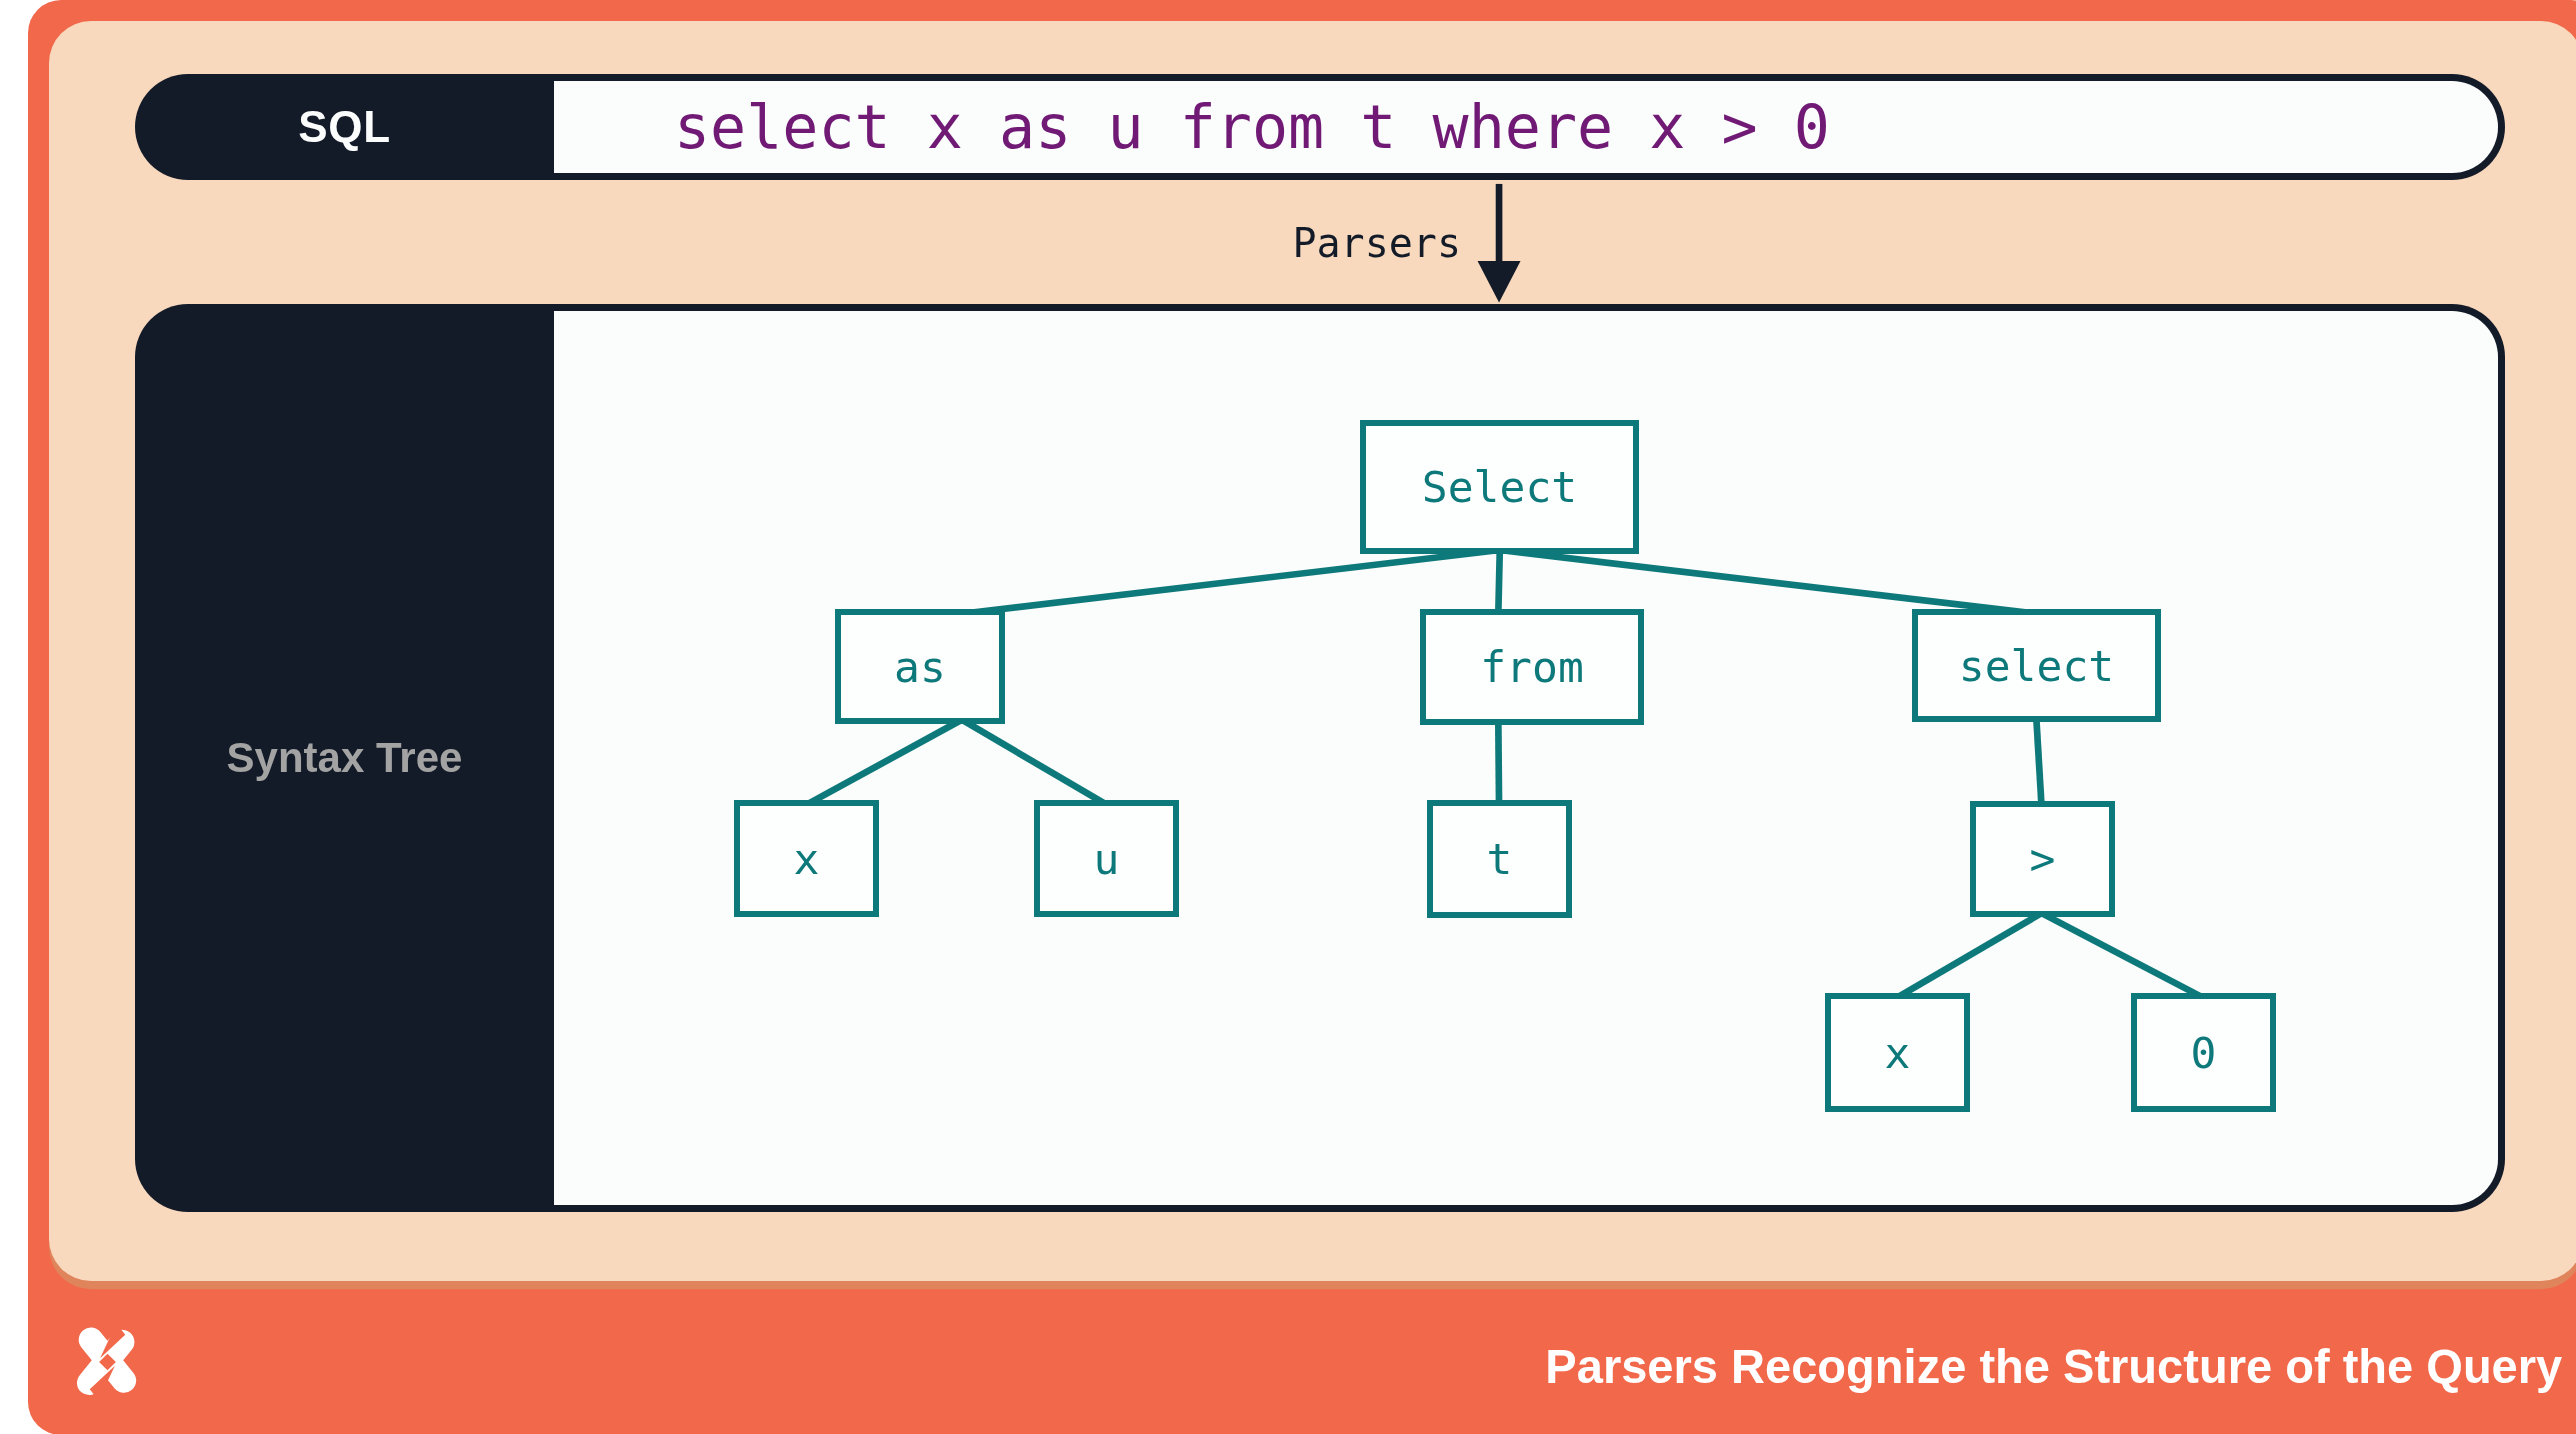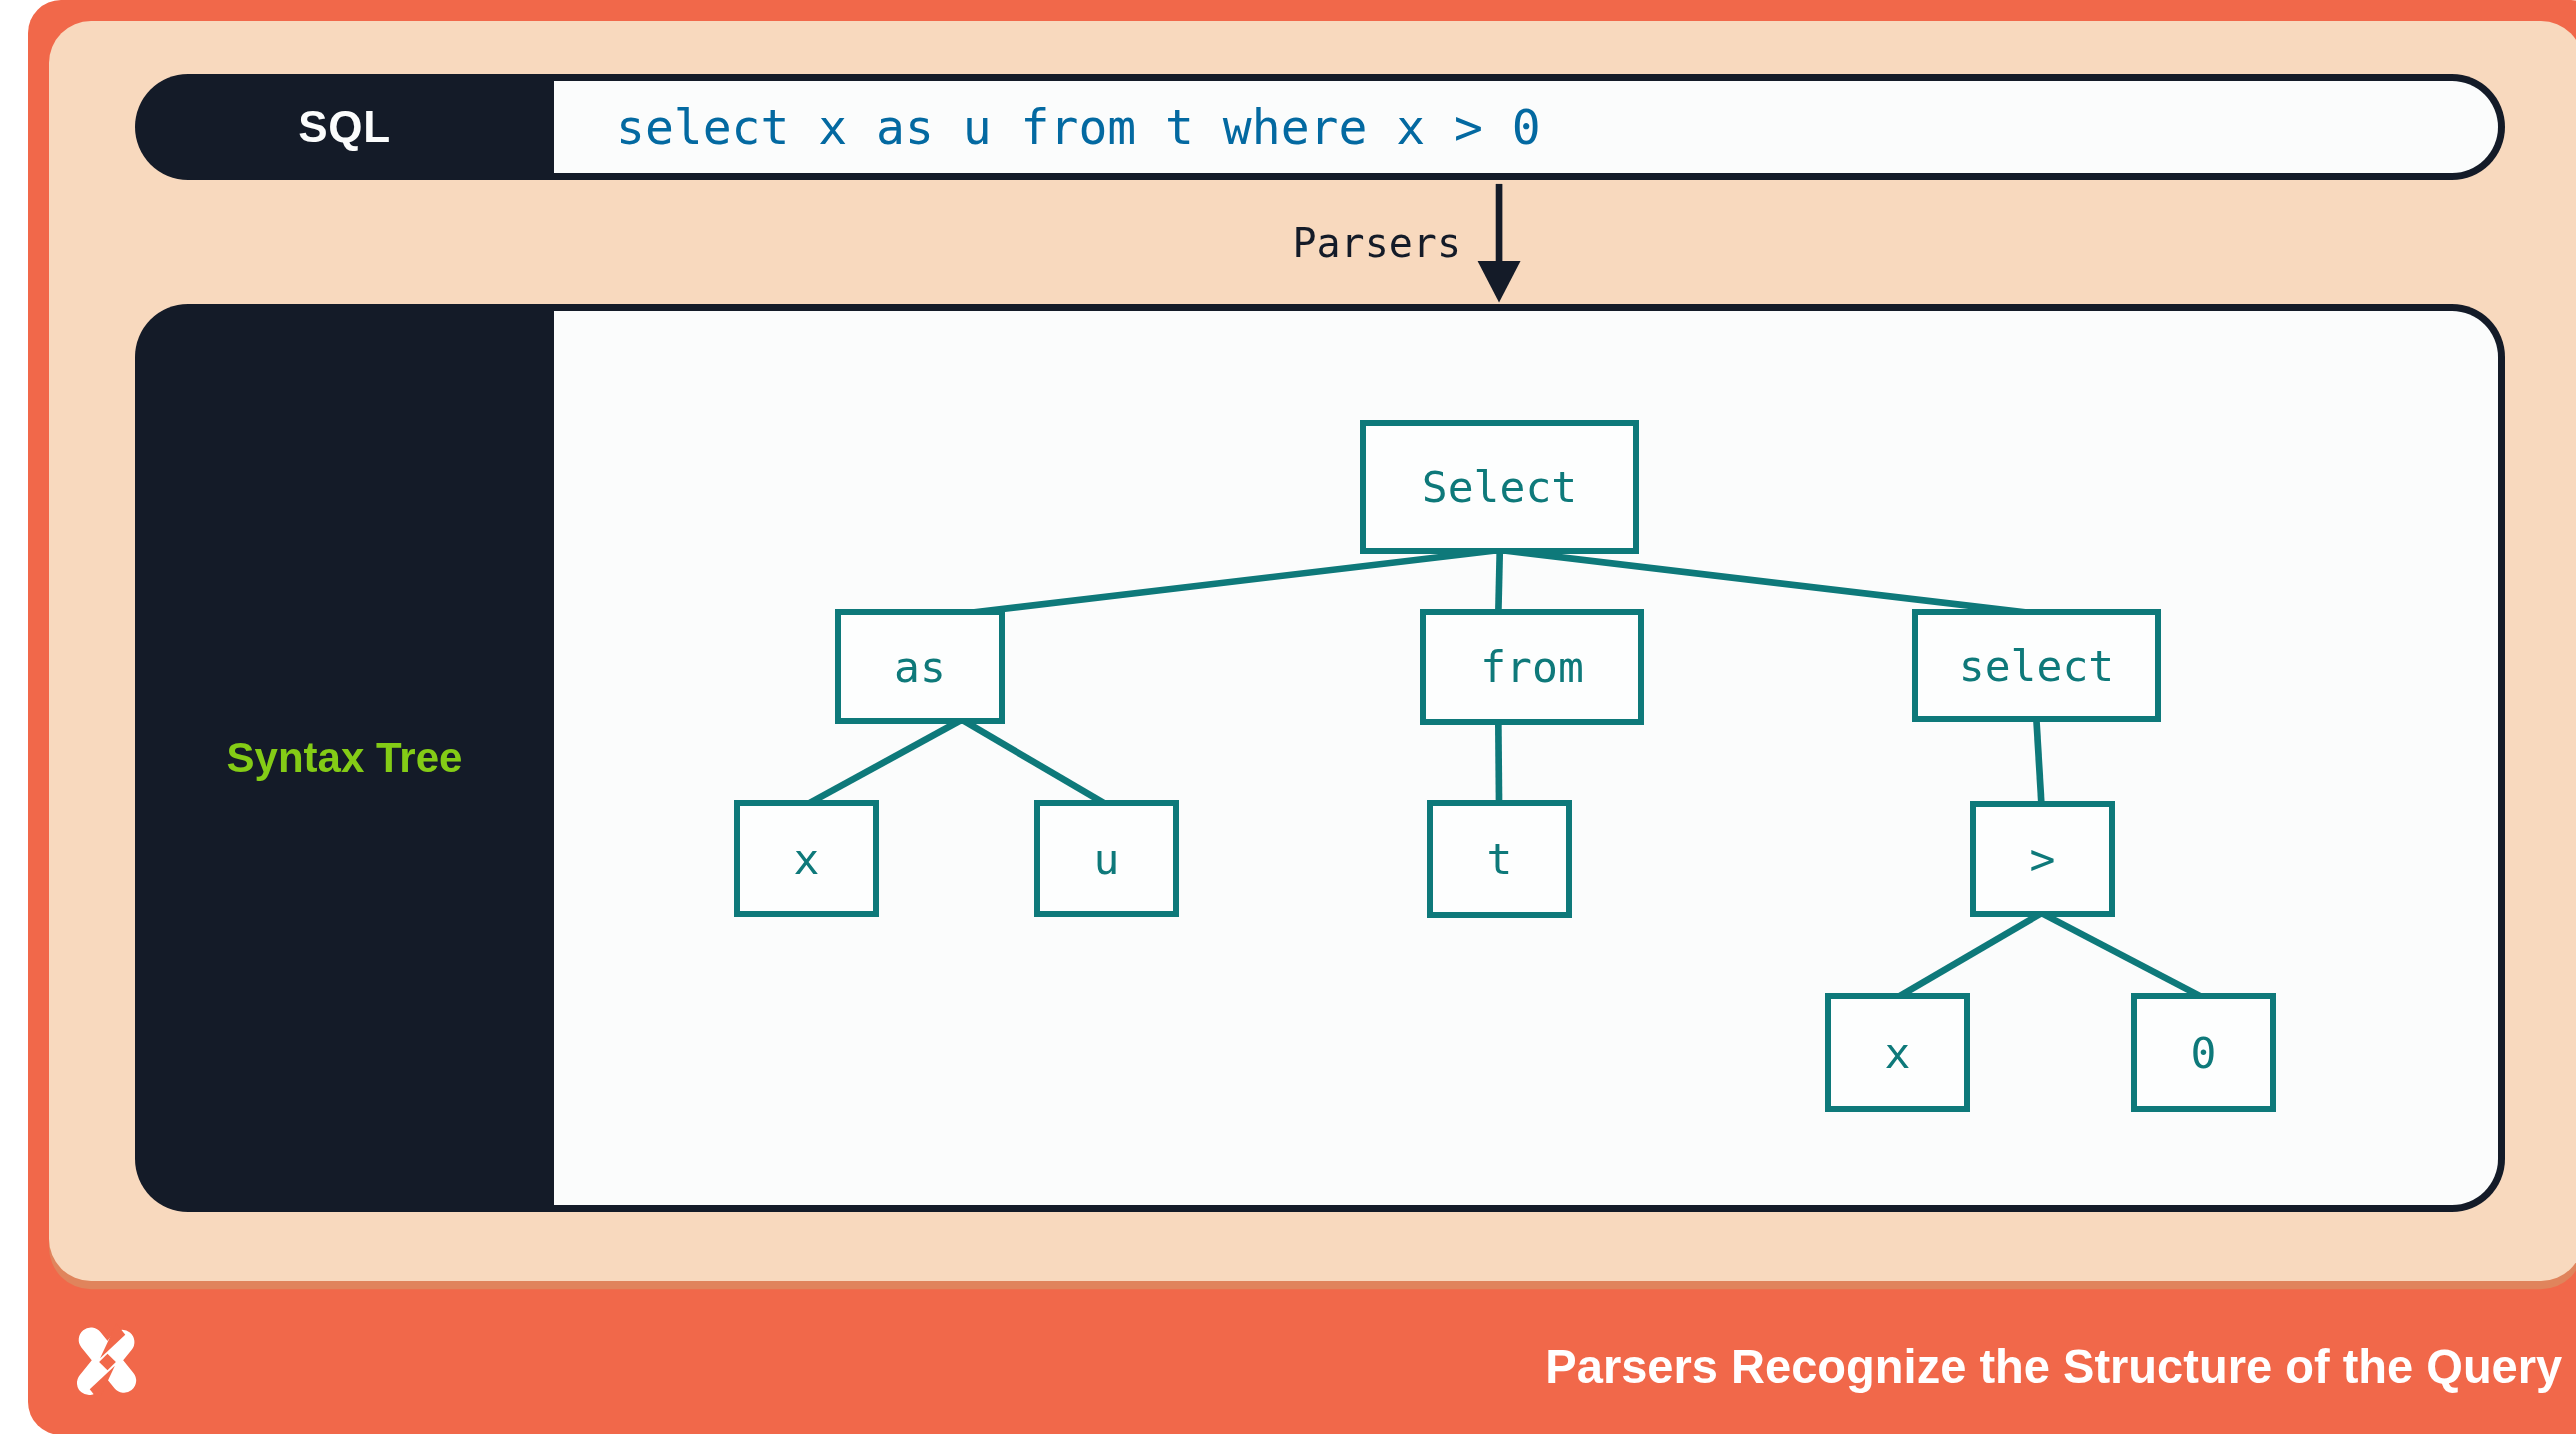--- a/index.html
+++ b/index.html
@@ -24,39 +24,39 @@
     position:absolute;left:0;top:0;width:419px;height:106px;
     display:flex;align-items:center;justify-content:center;
     color:#FBFCFC;font-weight:bold;font-size:44px;letter-spacing:0.7px;
   }
   .sql-query-area{
     position:absolute;left:419px;top:6.7px;right:6.7px;bottom:6.7px;
     background:#FBFCFC;border-radius:0 47px 47px 0;
     display:flex;align-items:center;
   }
   .sql-query{
-    padding-left:62px;
+    padding-left:120px;
     font-family:"DejaVu Sans Mono",monospace;
-    font-size:48px;color:#0369a1;white-space:pre;
+    font-size:60px;color:#701a75;white-space:pre;
   }
   
   .parser-label{
     position:absolute;top:222px;right:1143px;height:43px;line-height:43px;
     font-family:"DejaVu Sans Mono",monospace;font-size:40px;color:#141B28;
   }
   .parser-arrow{position:absolute;left:0;top:0;pointer-events:none;}
   
   .tree-panel{
     position:absolute;left:107px;top:304px;width:2370px;height:908px;
     background:#141B28;border-radius:53px;
   }
   .panel-sidebar-label{
     position:absolute;left:0;top:0;width:419px;height:100%;
     display:flex;align-items:center;justify-content:center;
-    color:#84cc16;font-weight:bold;font-size:42px;
+    color:#a3a3a3;font-weight:bold;font-size:42px;
   }
   .tree-canvas{
     position:absolute;left:419px;top:7.4px;right:7.4px;bottom:7.4px;
     background:#FBFCFC;border-radius:0 46px 46px 0;
   }
   
   .edges-layer{position:absolute;left:0;top:0;width:2576px;height:1435px;pointer-events:none;}
   .node{
     position:absolute;background:#FDFEFE;border:6px solid #0E797A;
     box-sizing:border-box;display:flex;align-items:center;justify-content:center;

